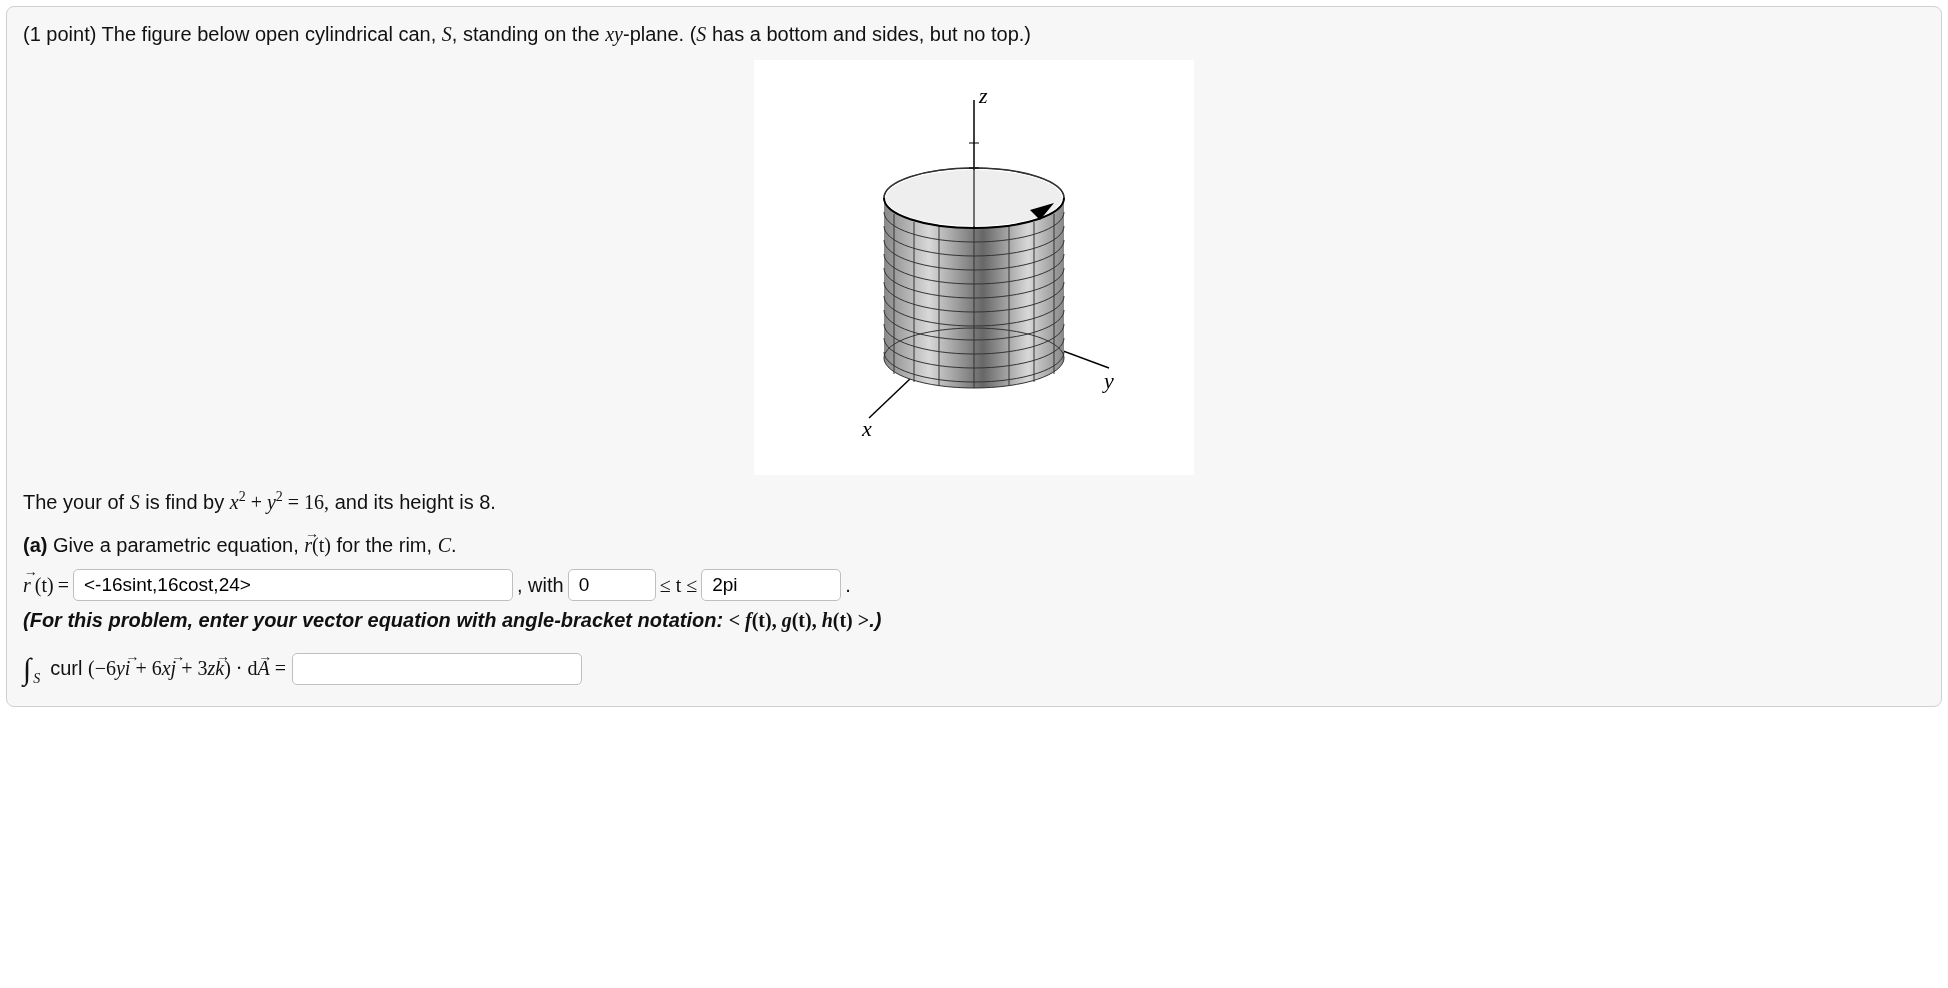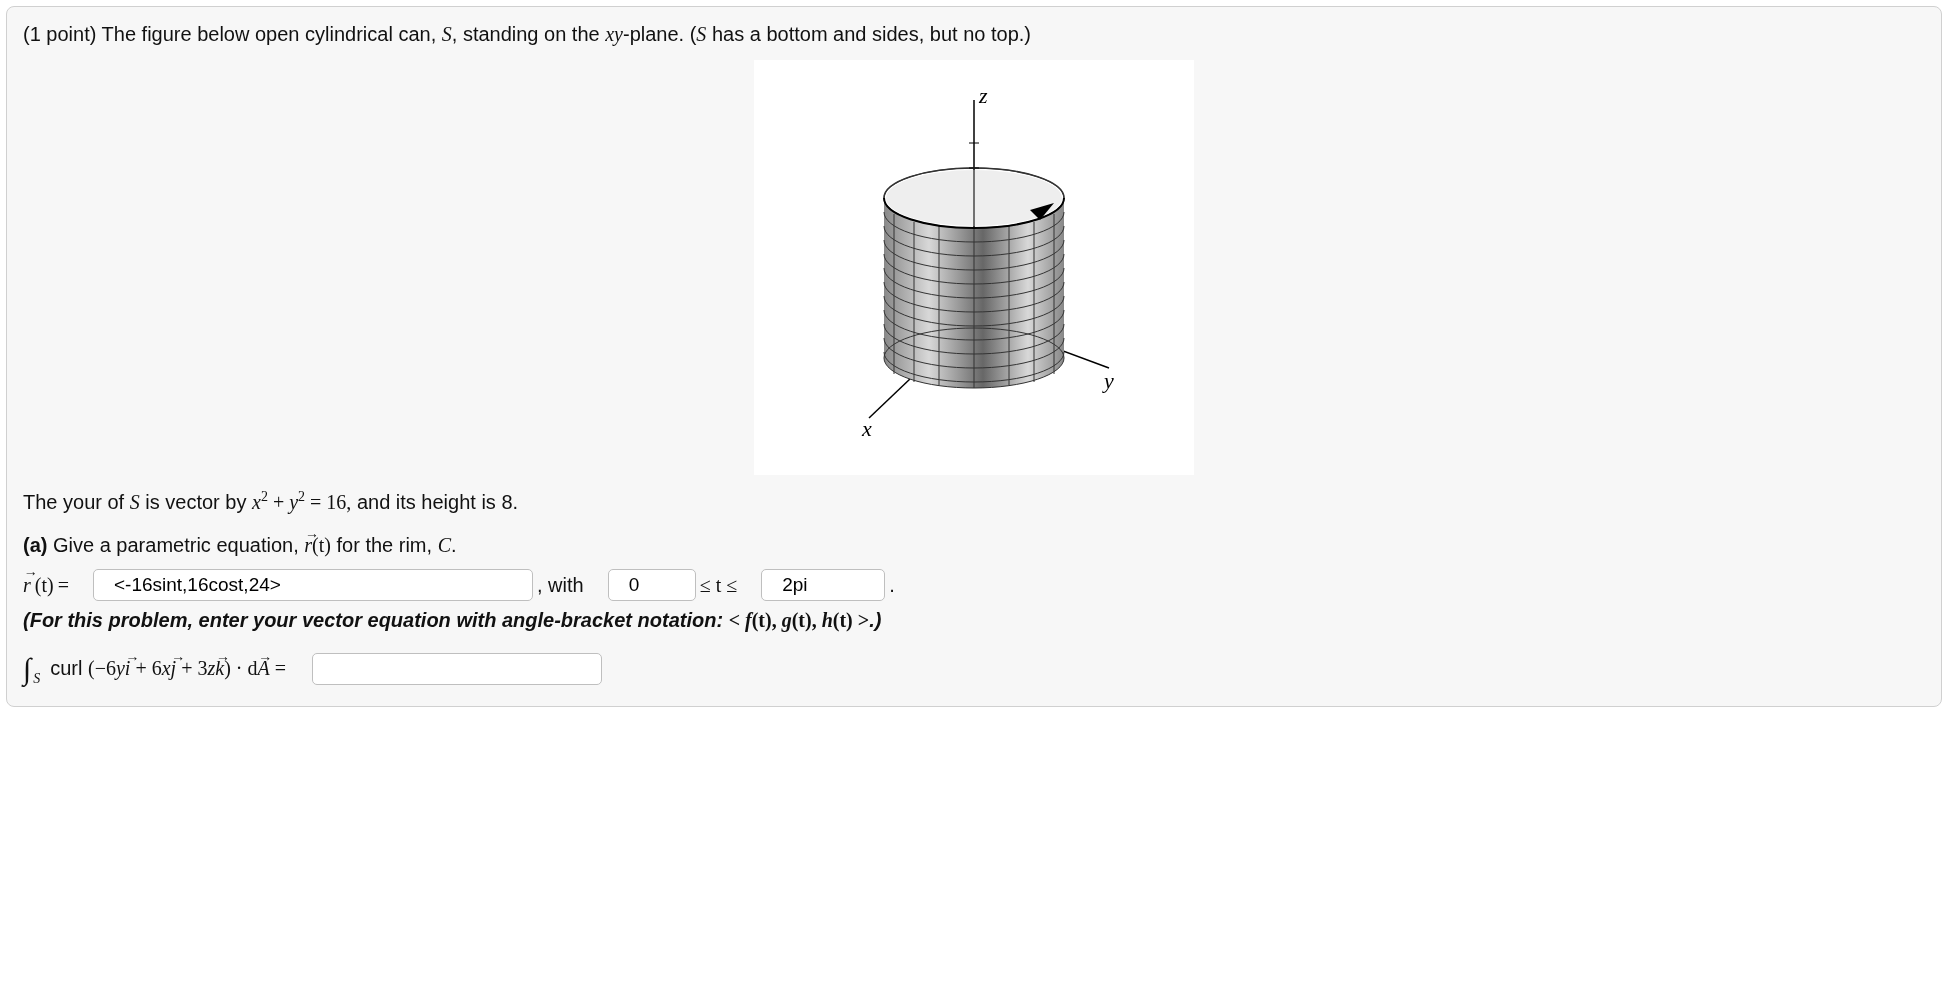--- a/index.html
+++ b/index.html
@@ -36,30 +36,29 @@
   }
   .cylinder-svg { width: 320px; height: 360px; }
   .side-desc { margin: 8px 0 20px 0; }
   .sup { font-size: 0.7em; vertical-align: super; }
   .part-label { font-weight: bold; }
   .row { margin: 6px 0; line-height: 1.8; display: flex; flex-wrap: wrap; align-items: center; gap: 4px; }
   .row-block { margin: 6px 0 10px 0; }
   input[type="text"] {
     font-family: Arial, Helvetica, sans-serif;
     font-size: 19px;
-    padding: 4px 20px;
+    padding: 4px 10px;
     border: 1px solid #bfbfbf;
     border-radius: 5px;
     background: #fff;
     height: 32px;
-    margin-left: 20px;
   }
   .input-wide { width: 440px; }
   .input-sm { width: 88px; }
-  .input-med { width: 124px; }
+  .input-med { width: 140px; }
   .input-ans { width: 290px; }
   .italic-note { font-style: italic; margin: 6px 0 20px 0; font-weight: bold; }
   .vec-arrow { position: relative; display: inline-block; }
   .vec-arrow .arrow-over {
     position: absolute;
     top: -0.55em;
     left: 0.05em;
     font-size: 0.7em;
     font-style: normal;
     font-family: 'Times New Roman', Times, serif;
@@ -154,21 +153,21 @@
 
         <g stroke="#000" stroke-width="1">
           <line x1="155" y1="55" x2="165" y2="55"></line>
           <line x1="155" y1="80" x2="165" y2="80"></line>
         </g>
       </svg>
     </div>
   </div>
 
   <p class="side-desc">
-    <span>The your of </span><span class="math-it">S</span><span> is vector by </span><span class="math-it">x</span><span class="sup math-rm">2</span><span class="math-rm"> + </span><span class="math-it">y</span><span class="sup math-rm">2</span><span class="math-rm"> = 16,</span><span> and its height is 8.</span>
+    <span>The your of </span><span class="math-it">S</span><span> is find by </span><span class="math-it">x</span><span class="sup math-rm">2</span><span class="math-rm"> + </span><span class="math-it">y</span><span class="sup math-rm">2</span><span class="math-rm"> = 16,</span><span> and its height is 8.</span>
   </p>
 
   <div class="row-block">
     <span class="part-label">(a)</span><span> Give a parametric equation, </span><span class="math-it vec-arrow"><span class="arrow-over">→</span><span>r</span></span><span class="math-rm">(t)</span><span> for the rim, </span><span class="math-it">C</span><span>.</span>
   </div>
 
   <div class="row">
     <span class="math-it vec-arrow"><span class="arrow-over">→</span><span>r</span></span>
       <span class="math-rm">(t)</span>
       <span class="math-rm"> = </span>

